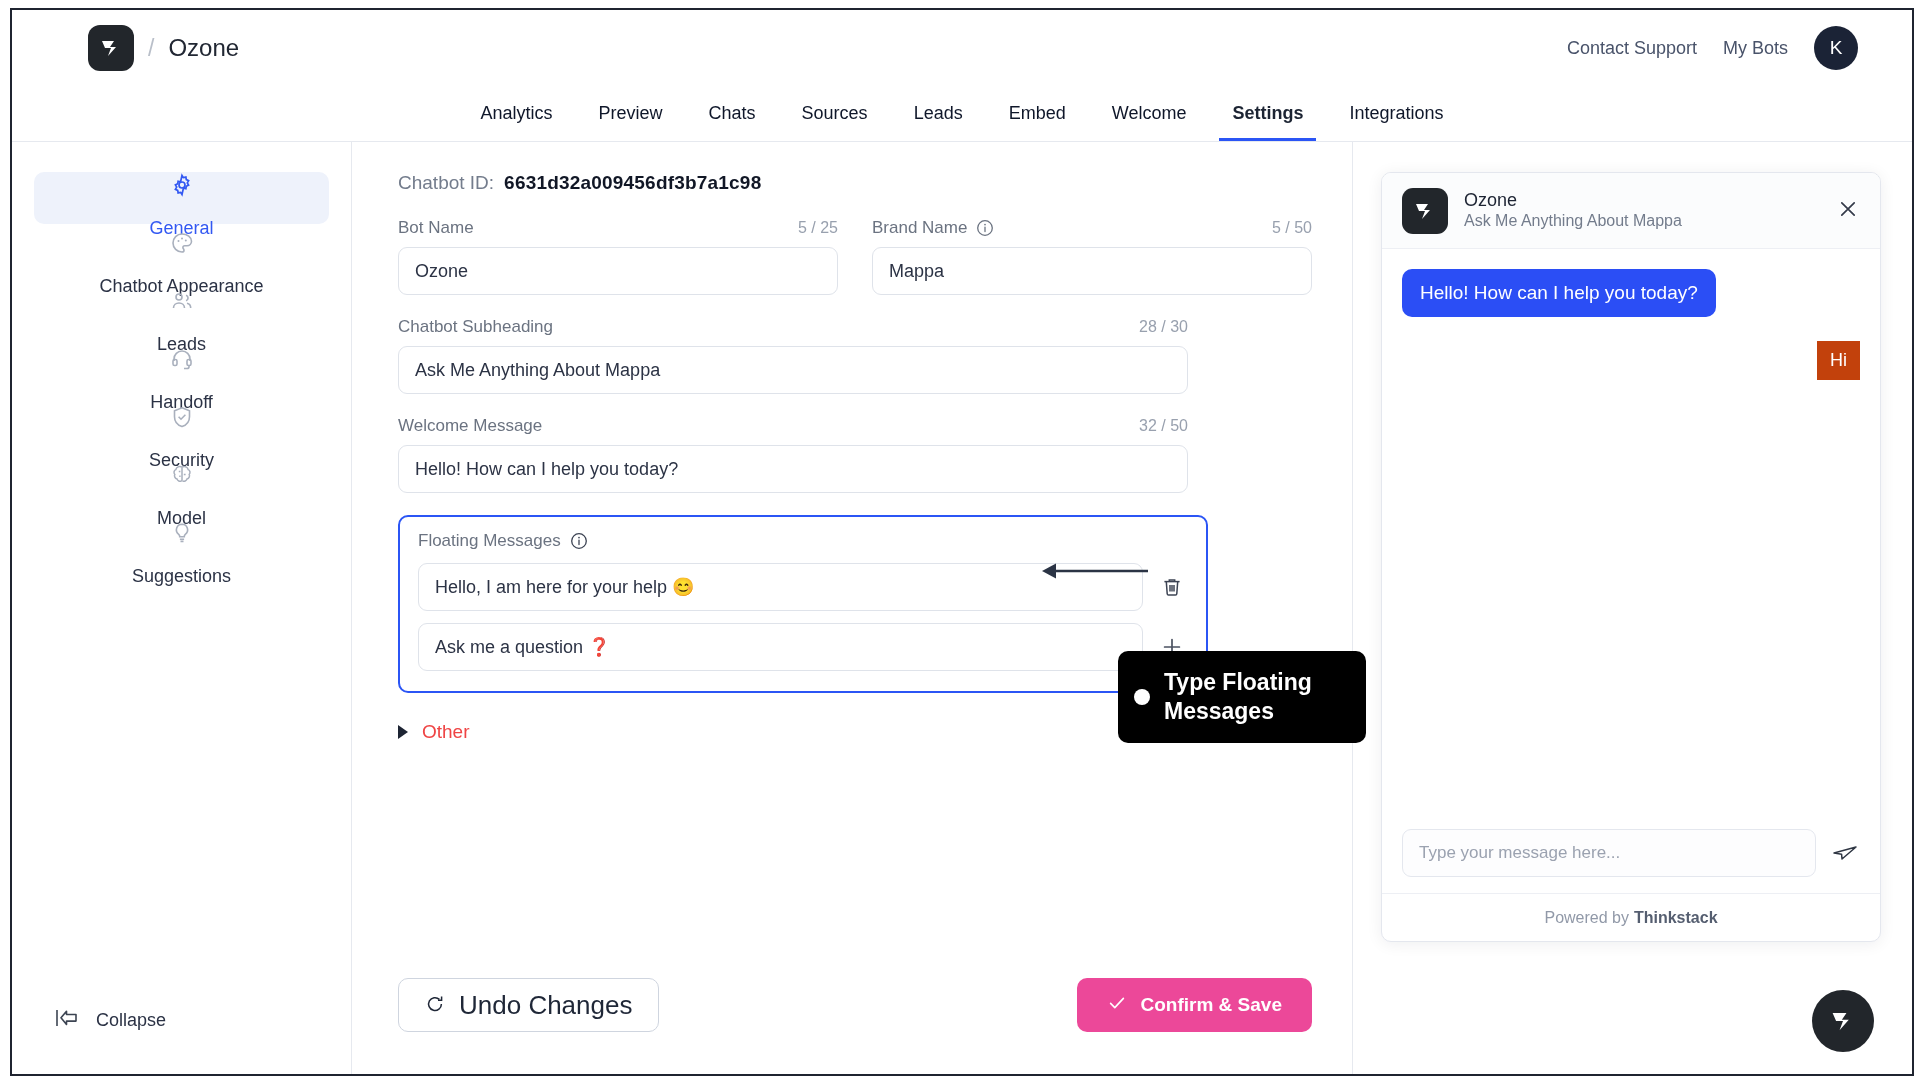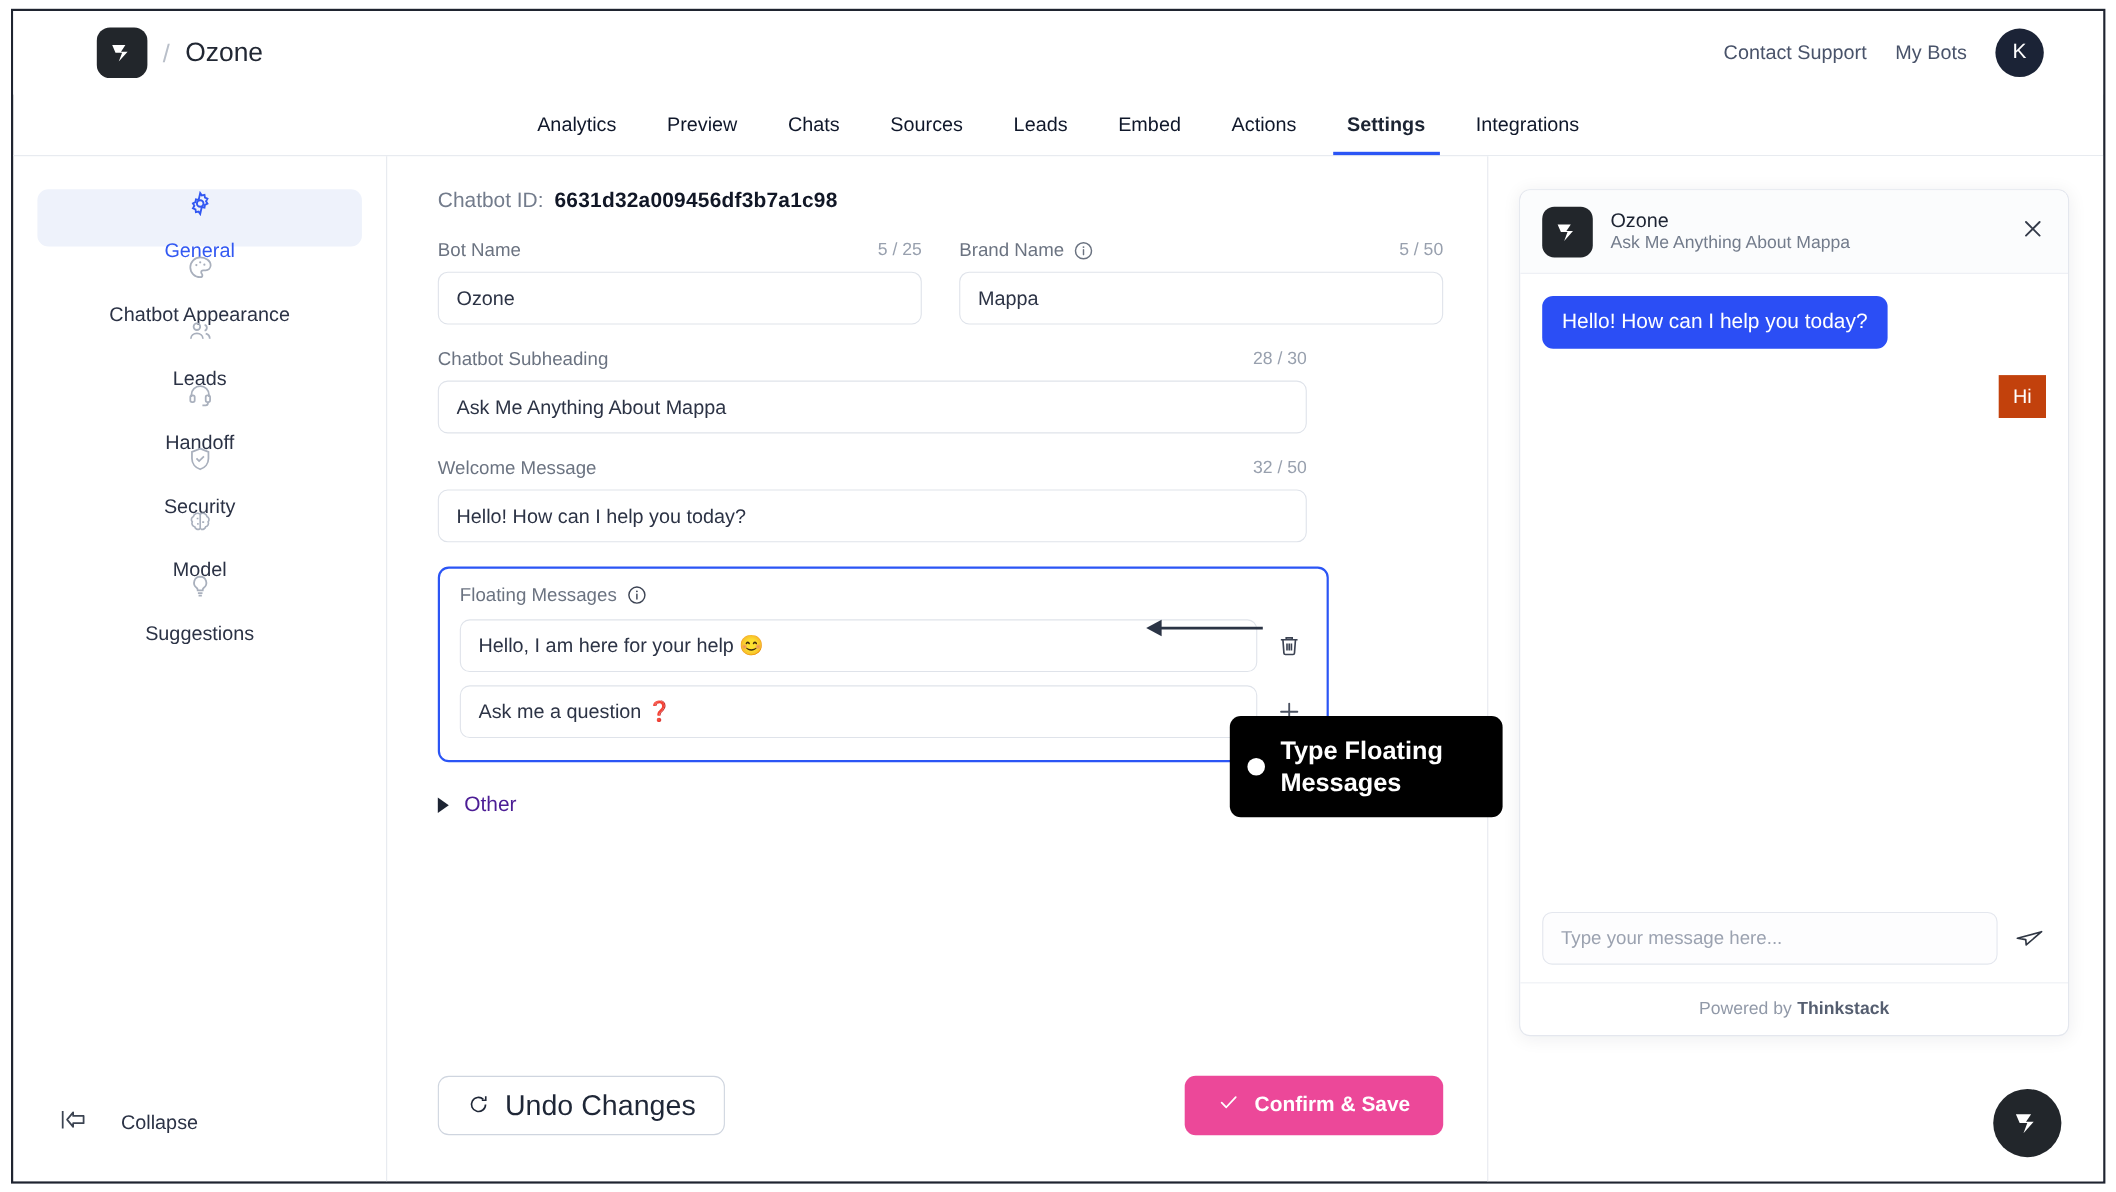--- a/index.html
+++ b/index.html
@@ -108,21 +108,21 @@
     margin-bottom: 6px;
     flex-direction: column;
   }
   .side-item.active { background: #eef2fb; color: #3258f2; }
   .side-item .ico { width: 26px; height: 26px; display:flex; align-items:center; justify-content:center; flex: 0 0 26px;}
   .side-item .ico svg { display:block; }
 
   #collapse-row {
     position: absolute;
     left: 42px; bottom: 40px;
-    display: flex; align-items: center; gap: 30px;
+    display: flex; align-items: center; gap: 16px;
     color: #2b3245; font-size: 18px; cursor: pointer;
   }
 
   
   #main-col {
     flex: 1 1 auto;
     position: relative;
     padding: 30px 40px 0 46px;
     min-width: 0;
   }
@@ -176,21 +176,21 @@
   .fm-btn {
     width: 32px; height: 32px;
     display: flex; align-items: center; justify-content: center;
     cursor: pointer;
     color: #3c4353;
   }
 
   #other-row {
     display: flex; align-items: center; gap: 14px;
     margin-top: 28px;
-    font-size: 19px; color: #4c1d95;
+    font-size: 19px; color: #ef4444;
     cursor: pointer;
   }
   .tri {
     width: 0; height: 0;
     border-left: 10px solid #1d2433;
     border-top: 7px solid transparent;
     border-bottom: 7px solid transparent;
   }
 
   
@@ -362,21 +362,21 @@
     </div>
   </div>
 
   <div id="tabs-row">
     <div class="tab">Analytics</div>
     <div class="tab">Preview</div>
     <div class="tab">Chats</div>
     <div class="tab">Sources</div>
     <div class="tab">Leads</div>
     <div class="tab">Embed</div>
-    <div class="tab">Actions</div>
+    <div class="tab">Welcome</div>
     <div class="tab active">Settings</div>
     <div class="tab">Integrations</div>
   </div>
 
   <div id="body-area">
 
     <div id="sidebar">
 
       <div class="side-item active">
         <span class="ico">

